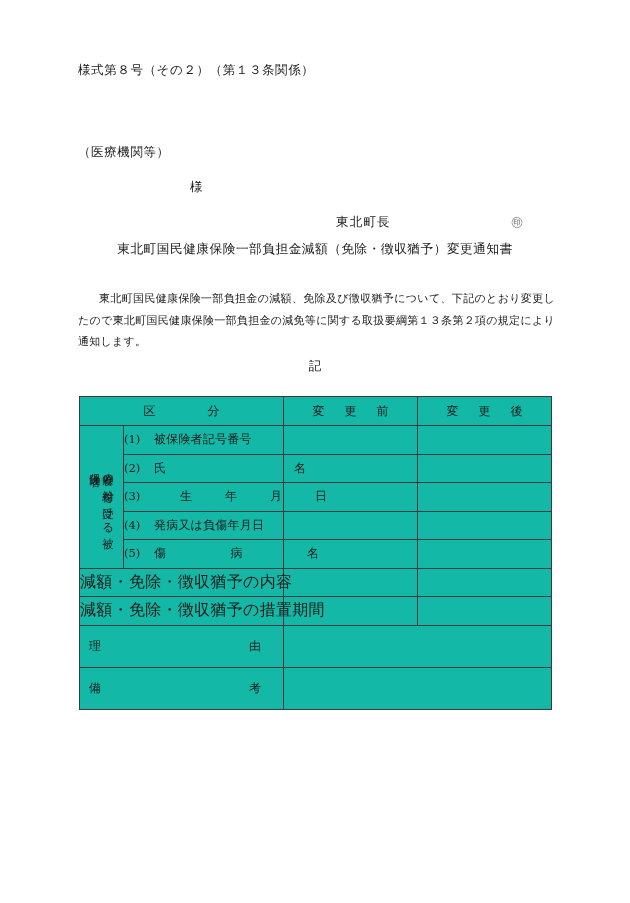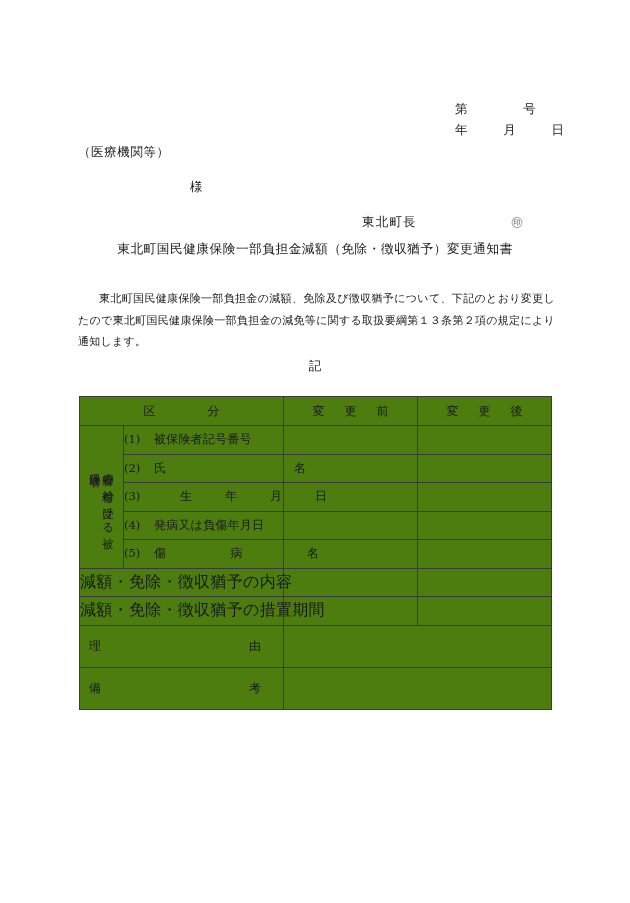--- a/index.html
+++ b/index.html
@@ -61,21 +61,21 @@
   .addressee-honorific {
     position: absolute;
     left: 190px;
     top: 179px;
     font-size: 12.5px;
     letter-spacing: 0.6px;
   }
 
   .issuer-line {
     position: absolute;
-    left: 362px;
+    left: 336px;
     top: 214px;
     font-size: 12.5px;
     letter-spacing: 1.2px;
     white-space: nowrap;
   }
   .seal-mark {
     position: absolute;
     left: 511px;
     top: 214px;
     font-size: 12px;
@@ -128,21 +128,21 @@
   table.form-table {
     border-collapse: collapse;
     width: 472px;
     table-layout: fixed;
     font-size: 12px;
   }
   table.form-table td {
     border: 1px solid #3a3a3a;
     padding: 0;
     vertical-align: middle;
-    background: #4d7c0f;
+    background: #14b8a6;
   }
 
   .col-vert   { width: 44px; }
   .col-item   { width: 160px; }
   .col-before { width: 134px; }
   .col-after  { width: 134px; }
 
   .th-cell {
     text-align: center;
     height: 28px;
@@ -209,35 +209,22 @@
     justify-content: space-between;
     white-space: nowrap;
   }
   .blank-cell { }
 </style>
 </head>
 <body>
 
 <div class="page">
 
-
-  <div class="doc-number-block">
-    <span class="doc-number-row">
-      <span>第</span>
-      <span class="gap-wide"></span>
-      <span>号</span>
-    </span>
-    <span class="doc-number-row">
-      <span>年</span>
-      <span class="gap-mid"></span>
-      <span>月</span>
-      <span class="gap-mid"></span>
-      <span>日</span>
-    </span>
-  </div>
+  <div class="form-code">様式第８号（その２）（第１３条関係）</div>
+
 
   <div class="addressee-org">（医療機関等）</div>
   <div class="addressee-honorific">様</div>
 
   <div class="issuer-line">東北町長</div>
   <div class="seal-mark">㊞</div>
 
   <div class="doc-title">東北町国民健康保険一部負担金減額（免除・徴収猶予）変更通知書</div>
 
   <div class="body-text"><span class="indent"></span><span>東北町国民健康保険一部負担金の減額、免除及び徴収猶予について、下記のとおり変更したので東北町国民健康保険一部負担金の減免等に関する取扱要綱第１３条第２項の規定により通知します。</span></div>

